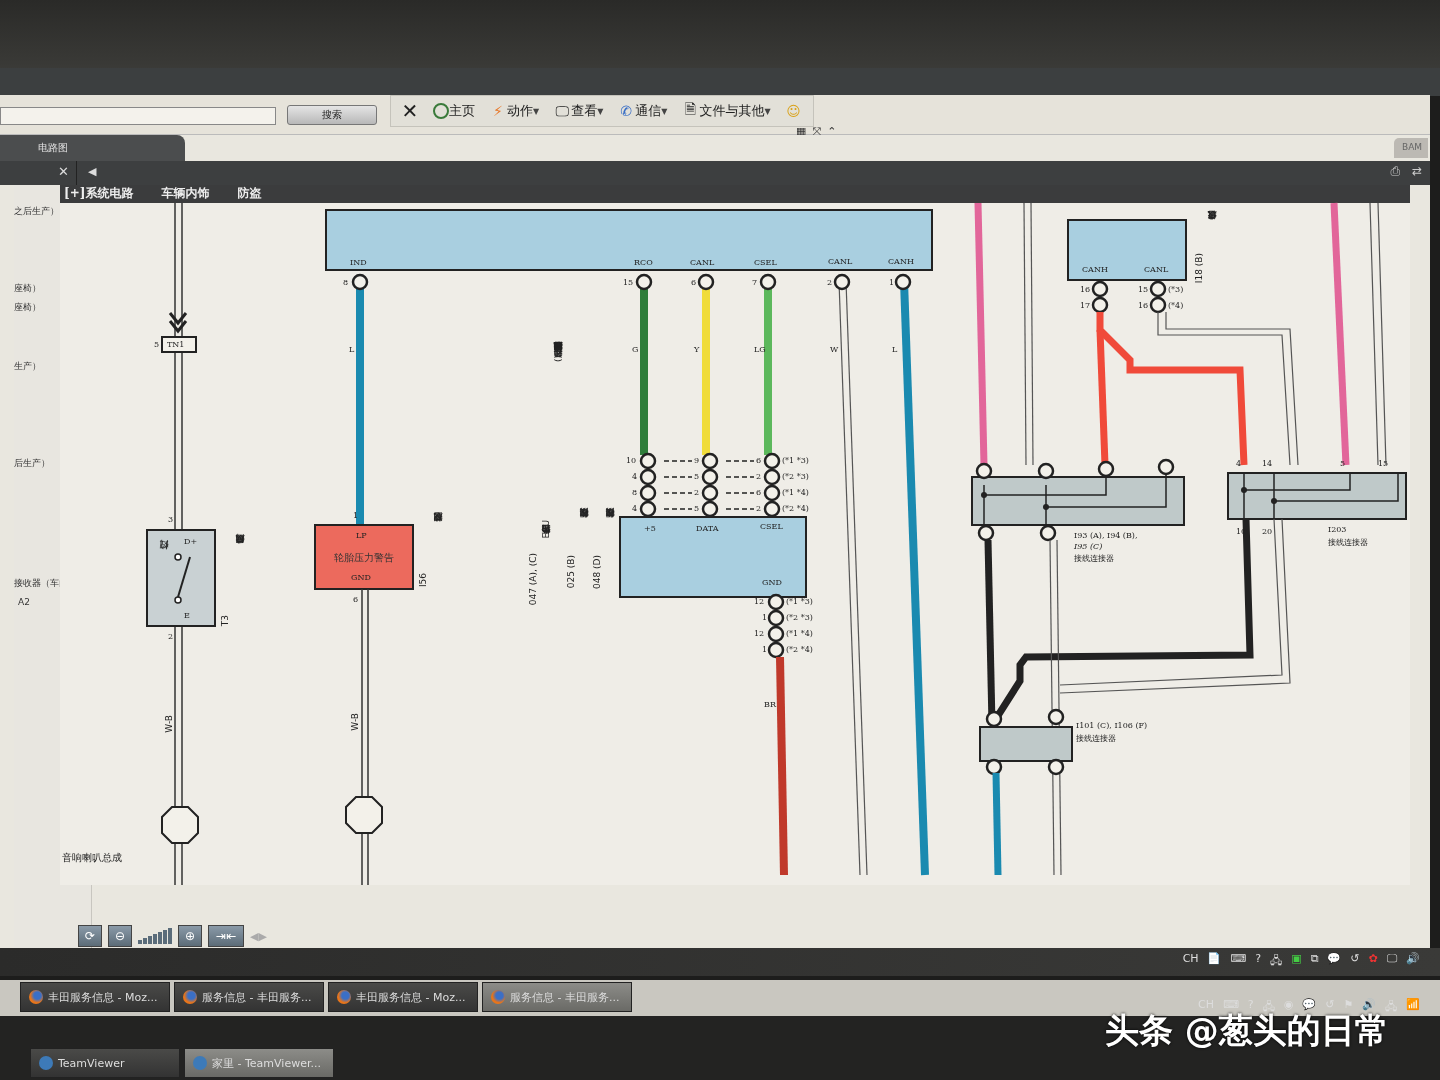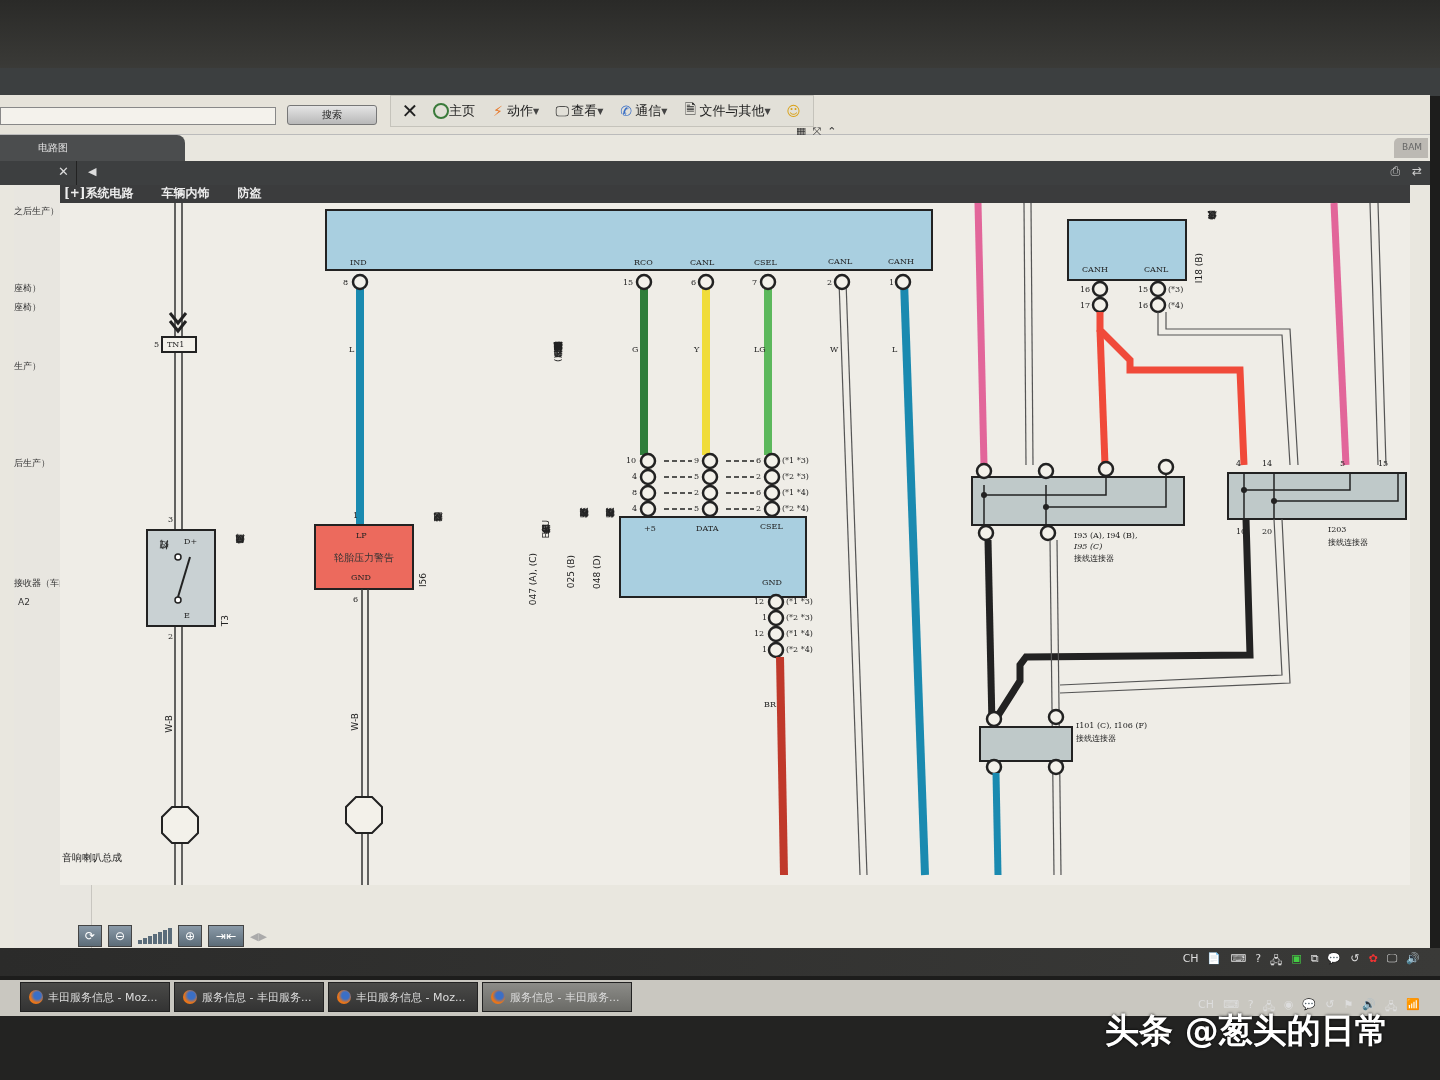--- a/index.html
+++ b/index.html
@@ -442,15 +442,25 @@
     <span>?</span>
     <span>🖧</span>
     <span>◉</span>
     <span>💬</span>
     <span>↺</span>
     <span>⚑</span>
     <span>🔊</span>
     <span>🖧</span>
     <span>📶</span>
   </div>
+  <div class="task-btns2">
+    <div class="task-btn">
+        <span class="tv-icon"></span>
+        <span>TeamViewer</span>
+      </div>
+    <div class="task-btn light">
+        <span class="tv-icon"></span>
+        <span>家里 - TeamViewer...</span>
+      </div>
+  </div>
 </div>
 
 <div class="watermark">头条 @葱头的日常</div>
 
 </body></html>

